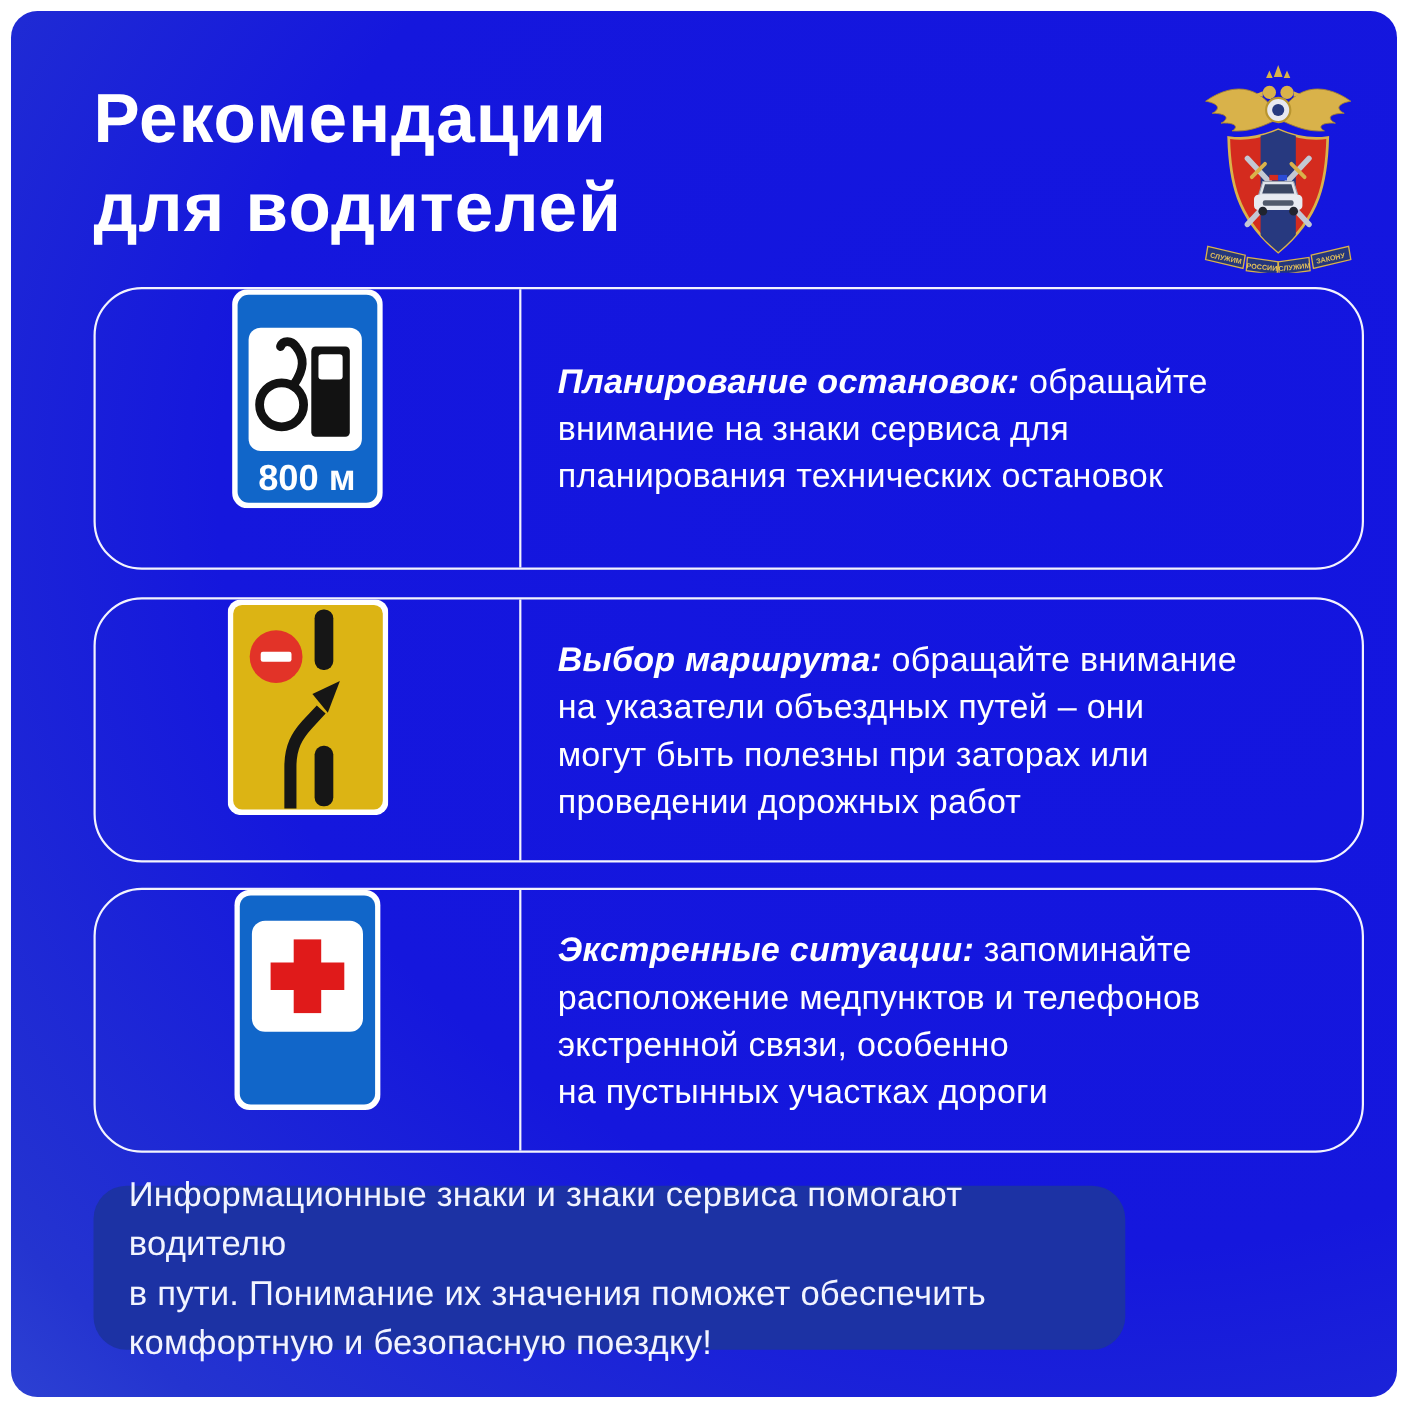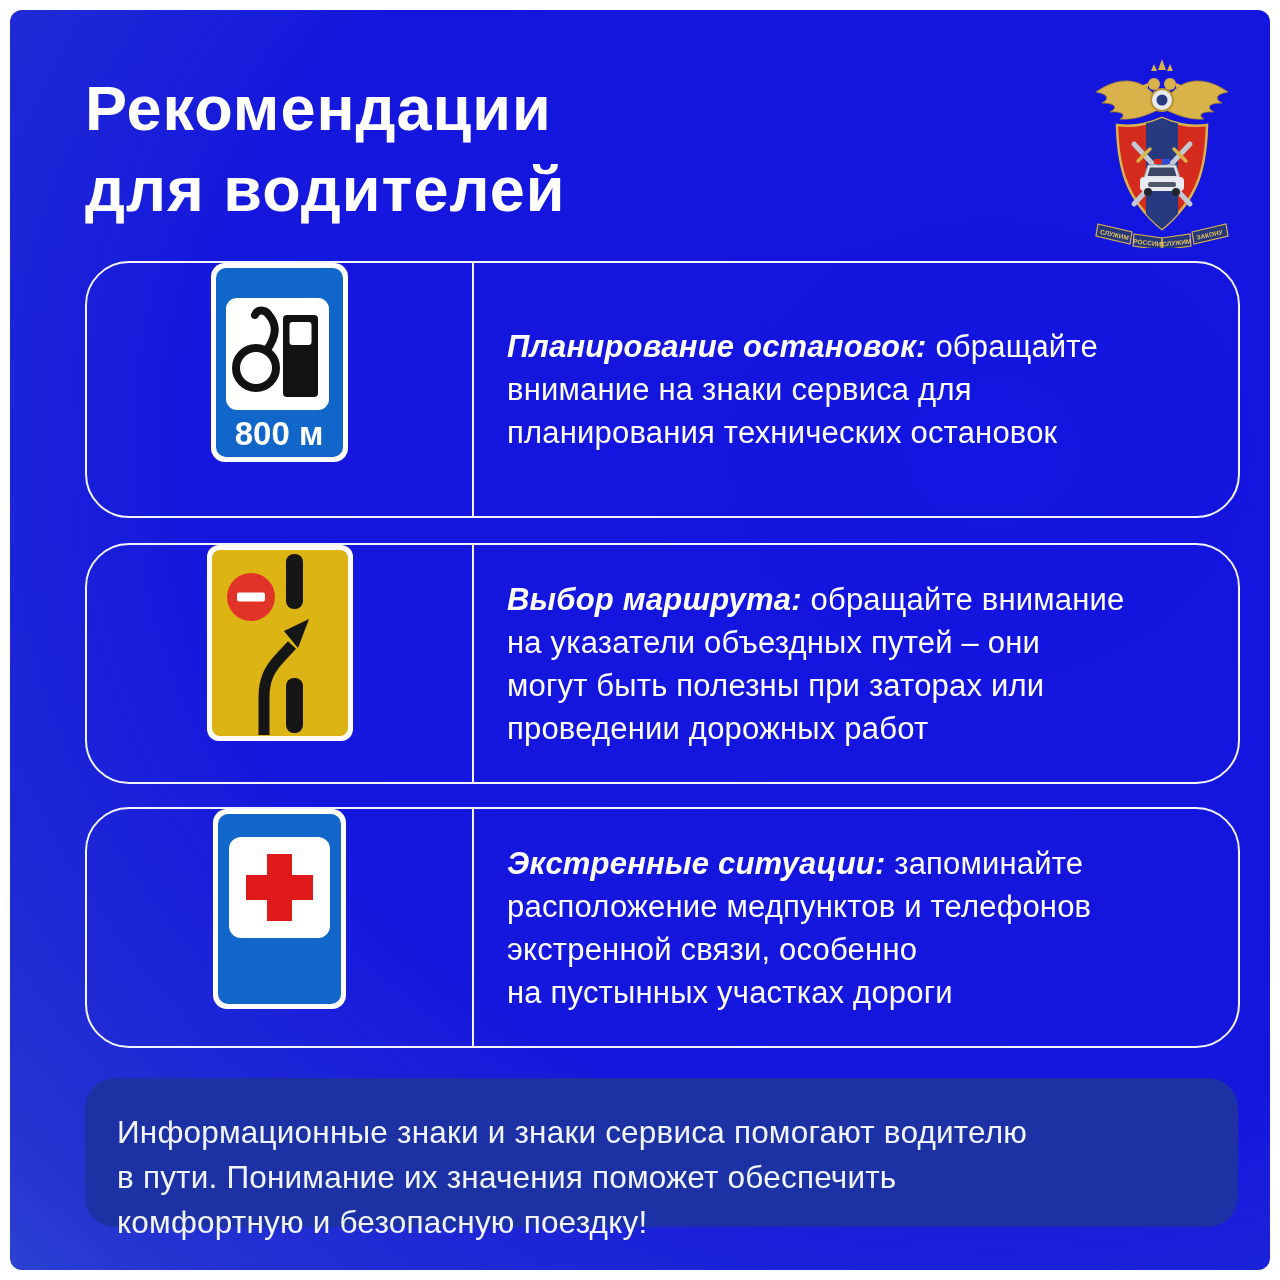--- a/index.html
+++ b/index.html
@@ -5,21 +5,21 @@
   html,body{margin:0;padding:0;}
   body{
     width:1280px;height:1280px;
     background:#ffffff;
     font-family:"Liberation Sans", sans-serif;
     position:relative;
     overflow:hidden;
   }
   .panel{
     position:absolute; left:10px; top:10px; right:10px; bottom:10px;
-    border-radius:12px;
+    border-radius:24px;
     background:radial-gradient(150% 130% at 78% 35%,
       #1315e0 0%, #1517dd 42%, #2434d0 66%, #3a55d8 82%, #5070e0 100%);
   }
   .title{
     position:absolute; left:75px; top:58px;
     margin:0;
     color:#ffffff;
     font-size:63px; line-height:81px; font-weight:bold;
     letter-spacing:1px;
     white-space:pre-line;
@@ -50,24 +50,24 @@
   }
   .card-text{
     color:#ffffff;
     font-size:31px; line-height:43px;
     letter-spacing:.2px;
     white-space:pre-line;
   }
   .lead{font-weight:bold;font-style:italic;}
   .footer{
     position:absolute; left:75px; top:1068px;
-    width:1153px; height:149px;
+    width:938px; height:149px;
     background:#1c32a4;
     border-radius:30px;
-    display:flex; align-items:flex-start;
+    display:flex; align-items:center;
     box-sizing:border-box;
     padding:0 36px 0 32px;
   }
   .footer-text{
     color:#f2f4ff;
     font-size:31.5px; line-height:45px;
     letter-spacing:.2px;
     white-space:pre-line;
   }
   .sign{display:block;}

